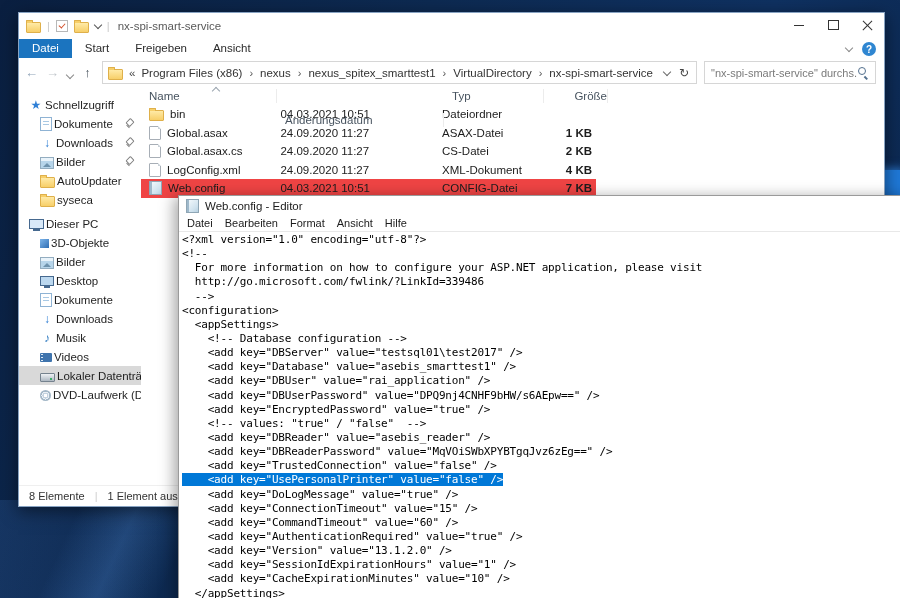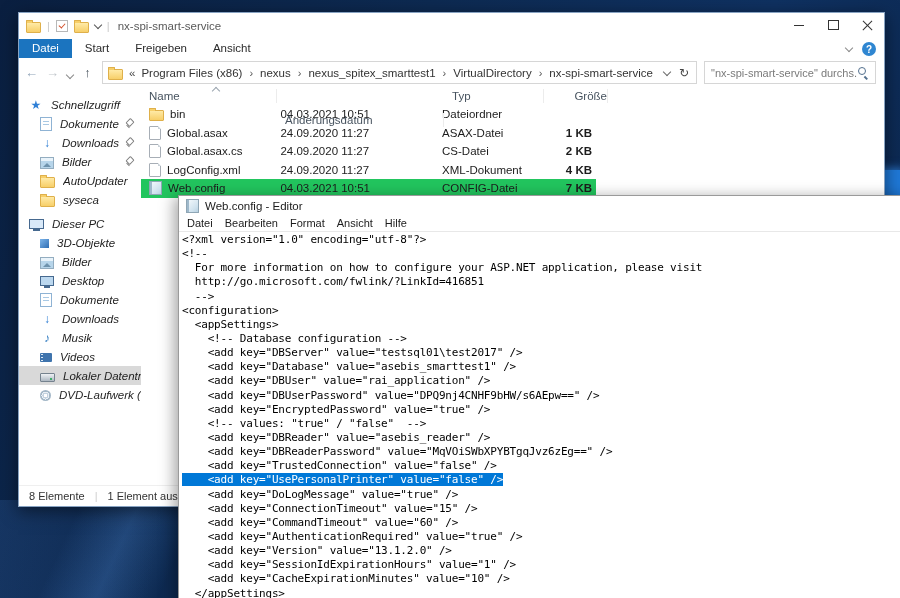--- a/index.html
+++ b/index.html
@@ -107,30 +107,30 @@
   .search-field{width:158px;height:21px;border:1px solid #d6d6d6;margin-left:7px;display:flex;
     align-items:center;padding:0 6px;font-size:11px;color:#7a7a7a;background:#fff;}
   .search-text{flex:1;white-space:nowrap;overflow:hidden;}
 
   .main{flex:1;display:flex;min-height:0;}
   .sidebar{width:122px;flex:none;padding-top:8px;font-size:11.5px;color:#1e1e1e;overflow:hidden;}
   .sb-row{height:19px;display:flex;align-items:center;position:relative;padding-left:10px;}
   .sb-row.lvl1{padding-left:21px;}
   .sb-row.sect{margin-top:5px;}
   .sb-row.selected{background:#d9d9d9;}
-  .sb-label{margin-left:8px;white-space:nowrap;overflow:hidden;flex:1;font-style:italic;}
+  .sb-label{margin-left:2px;white-space:nowrap;overflow:hidden;flex:1;}
   .sb-pin{position:absolute;right:6px;top:4px;}
 
   .filepane{flex:1;position:relative;font-size:11.5px;}
   .cols{display:flex;height:18px;align-items:center;color:#47535f;}
   .col{padding-left:8px;border-right:1px solid #ececec;height:14px;line-height:14px;position:relative;}
   .c0{width:127px;}.c1{width:158px;margin-top:48px;}.c2{width:91px;}.c3{width:55px;text-align:right;}
   .sort-chev{position:absolute;left:72px;top:-4px;color:#9aa5af;}
   .frow{display:flex;height:18.5px;align-items:center;color:#1c1c1c;width:455px;}
-  .frow.selected{background:#22c55e;}
+  .frow.selected{background:#ef4444;}
   .fcell{padding-left:8px;white-space:nowrap;overflow:hidden;}
   .fname{width:127px;display:flex;align-items:center;gap:6px;}
   .fdate{width:158px;}.ftype{width:91px;}.fsize{width:55px;text-align:right;padding-right:4px;font-weight:bold;}
 
   .statusbar{height:20px;flex:none;display:flex;align-items:center;font-size:11px;color:#333;
     padding-left:10px;border-top:1px solid #efefef;}
   .st-sep{color:#cfcfcf;margin:0 10px;}
 
   
   .notepad{position:absolute;left:178px;top:195px;width:730px;height:412px;background:#fff;
@@ -370,21 +370,21 @@
       <span class="mi">Datei</span>
       <span class="mi">Bearbeiten</span>
       <span class="mi">Format</span>
       <span class="mi">Ansicht</span>
       <span class="mi">Hilfe</span>
     </div>
   <div class="np-body" id="np-body">
       <div class="code-line"><span>&lt;?xml version="1.0" encoding="utf-8"?&gt;</span></div>
       <div class="code-line"><span>&lt;!--</span></div>
       <div class="code-line"><span>  For more information on how to configure your ASP.NET application, please visit</span></div>
-      <div class="code-line"><span>  http://go.microsoft.com/fwlink/?LinkId=416851</span></div>
+      <div class="code-line"><span>  http://go.microsoft.com/fwlink/?LinkId=339486</span></div>
       <div class="code-line"><span>  --&gt;</span></div>
       <div class="code-line"><span>&lt;configuration&gt;</span></div>
       <div class="code-line"><span>  &lt;appSettings&gt;</span></div>
       <div class="code-line"><span>    &lt;!-- Database configuration --&gt;</span></div>
       <div class="code-line"><span>    &lt;add key="DBServer" value="testsql01\test2017" /&gt;</span></div>
       <div class="code-line"><span>    &lt;add key="Database" value="asebis_smarttest1" /&gt;</span></div>
       <div class="code-line"><span>    &lt;add key="DBUser" value="rai_application" /&gt;</span></div>
       <div class="code-line"><span>    &lt;add key="DBUserPassword" value="DPQ9nj4CNHF9bHW/s6AEpw==" /&gt;</span></div>
       <div class="code-line"><span>    &lt;add key="EncryptedPassword" value="true" /&gt;</span></div>
       <div class="code-line"><span>    &lt;!-- values: "true" / "false"  --&gt;</span></div>

